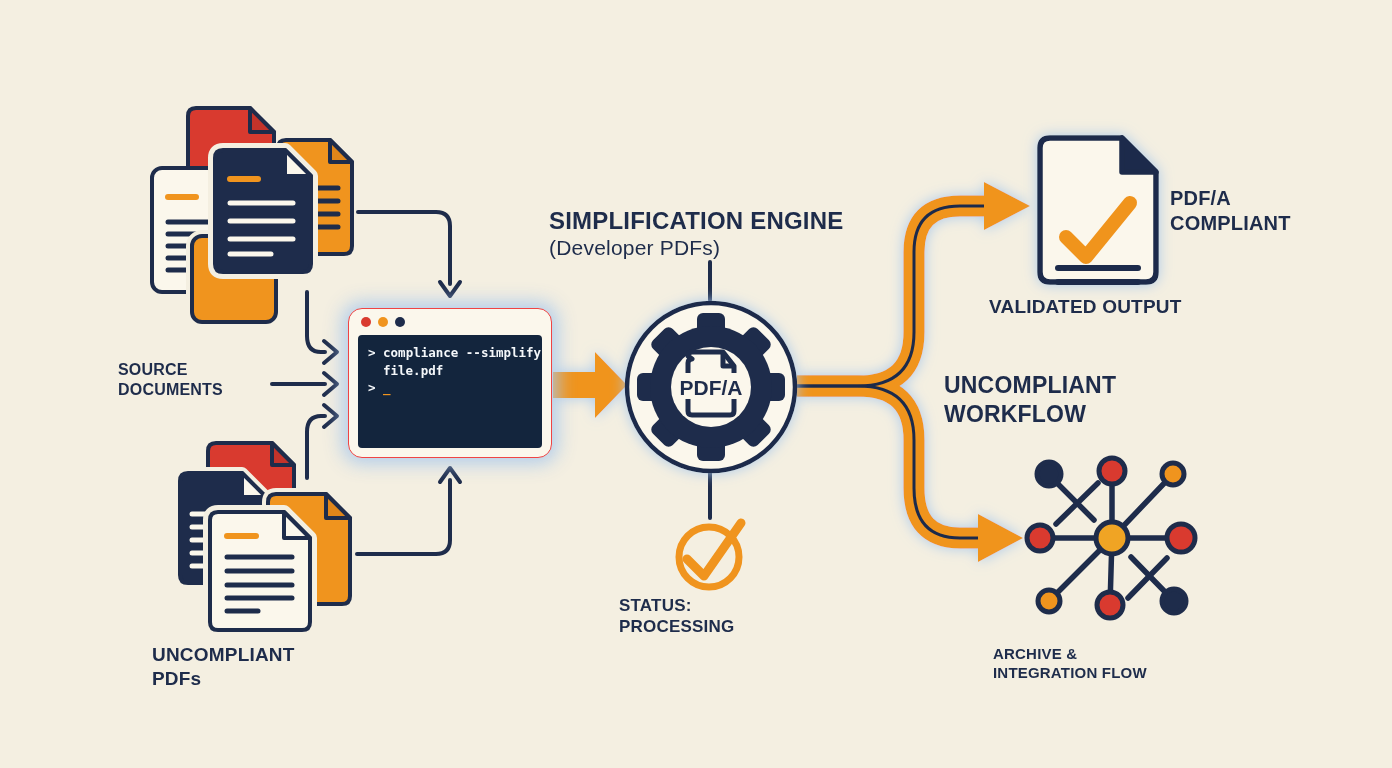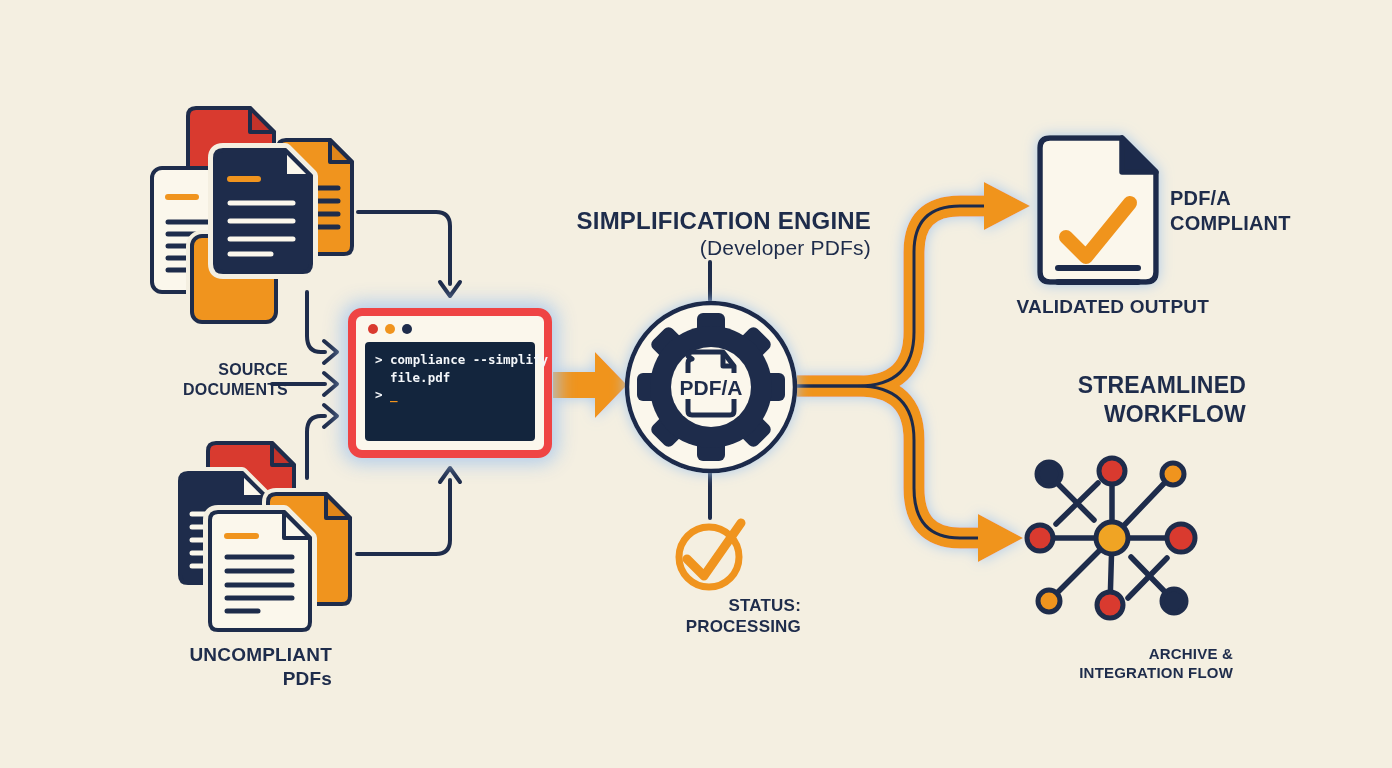--- a/index.html
+++ b/index.html
@@ -4,28 +4,28 @@
 <style>
   html,body{margin:0;padding:0;}
   .canvas{
     position:relative;width:1392px;height:768px;overflow:hidden;
     background:#F4EFE1;
     font-family:"Liberation Sans", sans-serif;
     color:#1E2C4B;
   }
   .label{
     position:absolute;font-weight:bold;color:#1E2C4B;
-    white-space:pre-line;text-align:right;line-height:1.25;
+    white-space:pre-line;text-align:left;line-height:1.25;
     letter-spacing:.2px;
   }
   svg.layer{position:absolute;left:0;top:0;}
   
   .terminal{
     position:absolute;left:348px;top:308px;width:204px;height:150px;
-    background:#FBF7EC;border:8px solid #ef4444;border-radius:14px;
+    background:#FBF7EC;border:1px solid #ef4444;border-radius:14px;
     box-shadow:0 0 18px 6px rgba(168,200,236,.85);
     box-sizing:border-box;
   }
   .term-dots{position:absolute;left:12px;top:8px;display:flex;gap:7px;}
   .term-dots span{width:10px;height:10px;border-radius:50%;display:block;}
   .dot-red{background:#D93A2F;}
   .dot-orange{background:#F0941E;}
   .dot-navy{background:#1E2C4B;}
   .term-screen{
     position:absolute;left:9px;right:9px;top:26px;bottom:9px;
@@ -237,18 +237,18 @@
   <div class="label eng-sub" style="left:549px;top:235px;width:322px;">(Developer PDFs)</div>
 
   <div class="label" style="left:619px;top:595px;width:182px;font-size:17px;">STATUS:
 PROCESSING</div>
 
   <div class="label" style="left:1170px;top:186px;width:140px;font-size:20px;text-align:left;">PDF/A
 COMPLIANT</div>
 
   <div class="label" style="left:989px;top:295px;width:220px;font-size:19px;">VALIDATED OUTPUT</div>
 
-  <div class="label" style="left:944px;top:371px;width:302px;font-size:23px;">STREAMLINED WORKFLOW</div>
+  <div class="label" style="left:944px;top:371px;width:302px;font-size:23px;">UNCOMPLIANT WORKFLOW</div>
 
   <div class="label" style="left:993px;top:645px;width:240px;font-size:15px;">ARCHIVE &amp;
 INTEGRATION FLOW</div>
 
 </div>
 
 </body></html>

